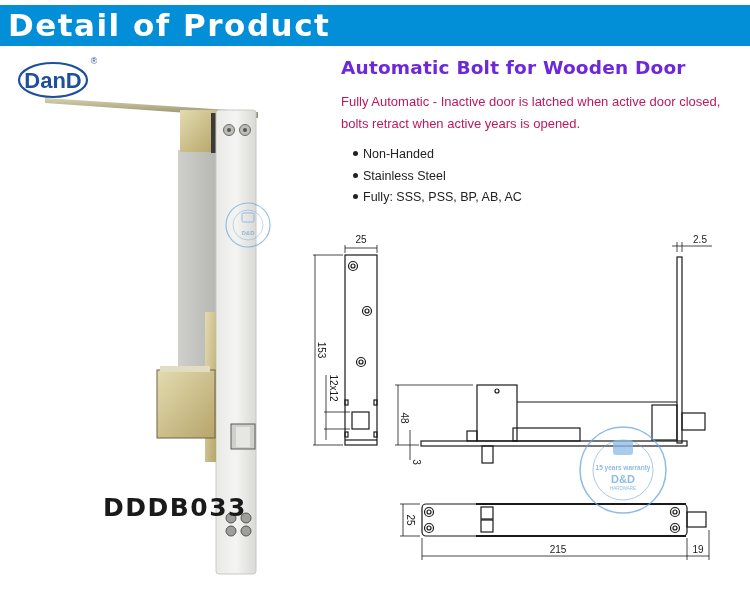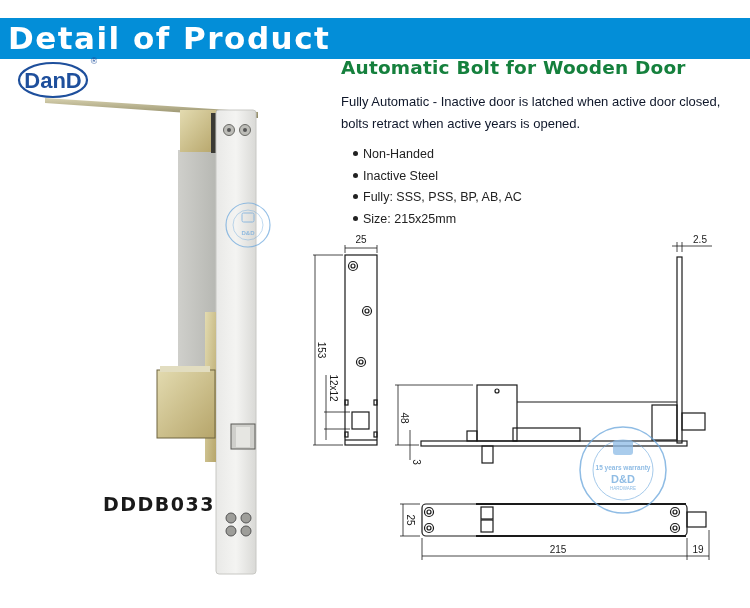--- a/index.html
+++ b/index.html
@@ -2,46 +2,46 @@
 <html><head>
 <meta charset="utf-8">
 <style>
   html, body { margin: 0; padding: 0; }
   body {
     width: 750px; height: 608px; position: relative; overflow: hidden;
     background: #ffffff;
     font-family: "Liberation Sans", "DejaVu Sans", sans-serif;
   }
   .header-bar {
-    position: absolute; left: 0; top: 18px; width: 750px; height: 41px;
+    position: absolute; left: 0; top: 5px; width: 750px; height: 41px;
     background: #038ed8;
   }
   .header-title {
     position: absolute; left: 8px; top: 0px;
     font-family: "DejaVu Sans", sans-serif;
     font-weight: bold; font-size: 31px; line-height: 41px;
     color: #ffffff; letter-spacing: 1.5px;
   }
   .logo {
     position: absolute; left: 15px; top: 55px; width: 82px; height: 46px;
   }
   .product-photo { position: absolute; left: 0; top: 41px; width: 300px; height: 540px; }
   .model-code {
     position: absolute; left: 103px; top: 493px;
-    font-weight: bold; font-size: 19px; color: #1a1a1a; letter-spacing: 1.5px;
+    font-weight: bold; font-size: 25px; color: #1a1a1a; letter-spacing: 1.5px;
     font-family: "DejaVu Sans", sans-serif;
   }
   .product-title {
     position: absolute; left: 341px; top: 57px;
-    font-weight: bold; font-size: 18.5px; color: #15803d;
+    font-weight: bold; font-size: 18.5px; color: #6d28d9;
     font-family: "DejaVu Sans", sans-serif; letter-spacing: 0.2px;
   }
   .desc {
     position: absolute; left: 341px; top: 91px; width: 410px;
-    font-size: 13px; line-height: 22px; color: #0f172a;
+    font-size: 13px; line-height: 22px; color: #be185d;
   }
   .bullets { position: absolute; left: 341px; top: 132px; margin: 12px; padding: 0; list-style: none; }
   .bullets li { font-size: 12.5px; line-height: 21.5px; color: #222; }
   .bullets li .dot { display: inline-block; width: 5px; height: 5px; border-radius: 50%; background: #222; margin-right: 5px; vertical-align: middle; position: relative; top: -1px; }
   svg text { font-family: "Liberation Sans", sans-serif; }
   .drawing { position: absolute; left: 0; top: 0; }
 </style>
 </head>
 <body>
 
@@ -112,23 +112,22 @@
 
 <div class="model-code">DDDB033</div>
 
 <div class="product-title">Automatic Bolt for Wooden Door</div>
 <div class="desc">
   <div>Fully Automatic - Inactive door is latched when active door closed,</div>
   <div>bolts retract when active years is opened.</div>
 </div>
 <ul class="bullets">
   <li><span class="dot"></span><span>Non-Handed</span></li>
-  <li><span class="dot"></span><span>Inactive  Steel</span></li>
+  <li><span class="dot"></span><span>Stainless  Steel</span></li>
   <li><span class="dot"></span><span>Fully: SSS, PSS, BP, AB, AC</span></li>
-  <li><span class="dot"></span><span>Size: 215x25mm</span></li>
 </ul>
 
 <svg class="drawing" width="750" height="608" viewBox="0 0 750 608" style="pointer-events:none">
   <g stroke="#1a1a1a" fill="none" stroke-width="1.2">
 
     <g>
       <rect x="345" y="255" width="32" height="190"></rect>
       <line x1="345" y1="440" x2="377" y2="440"></line>
       <circle cx="353" cy="266" r="4.5"></circle>
         <circle cx="353" cy="266" r="2"></circle>

